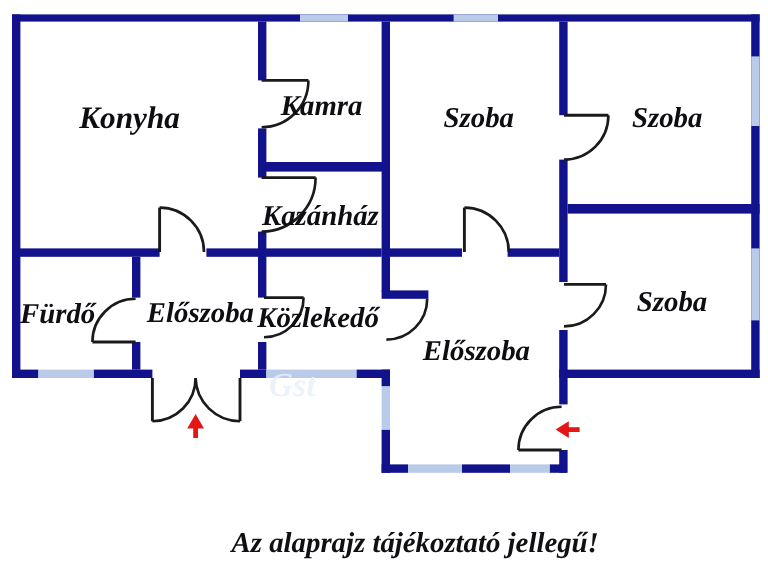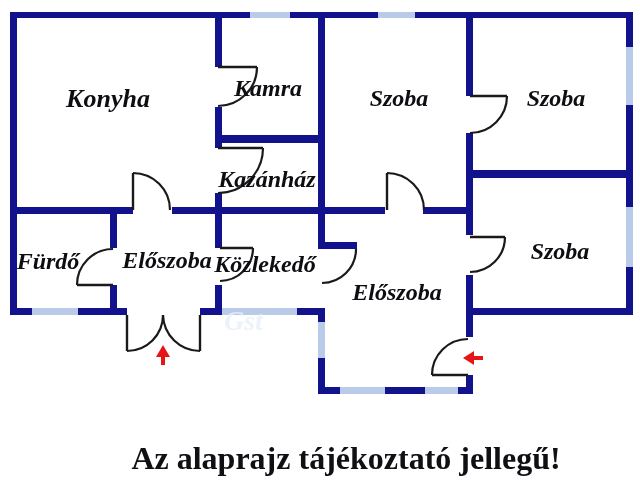--- a/index.html
+++ b/index.html
@@ -2,21 +2,21 @@
 <html><head>
 <meta charset="utf-8">
 <style>
   html,body{margin:0;padding:0;background:#ffffff;}
   .stage{position:relative;width:640px;height:480px;background:#ffffff;overflow:hidden;
          font-family:"Liberation Serif","DejaVu Serif",serif;}
   svg{position:absolute;left:0;top:0;}
   .room-label{font-family:"Liberation Serif","DejaVu Serif",serif;font-weight:bold;font-style:italic;}
   .watermark{font-family:"Liberation Serif","DejaVu Serif",serif;font-weight:bold;font-style:italic;opacity:.8;}
   .caption{position:absolute;top:440px;left:346px;transform:translateX(-50%);white-space:nowrap;
-           font-weight:bold;font-size:32px;color:#101014;}
+           font-weight:bold;font-style:italic;font-size:24px;color:#101014;}
 </style>
 </head>
 <body>
 
 <div class="stage">
   <svg id="plan-svg" width="640" height="480" viewBox="0 0 640 480">
       <rect x="10" y="12" width="623" height="6" fill="#12128c"></rect>
       <rect x="10" y="12" width="7" height="303" fill="#12128c"></rect>
       <rect x="626" y="12" width="7" height="303" fill="#12128c"></rect>
       <rect x="10" y="308" width="22" height="7" fill="#12128c"></rect>

